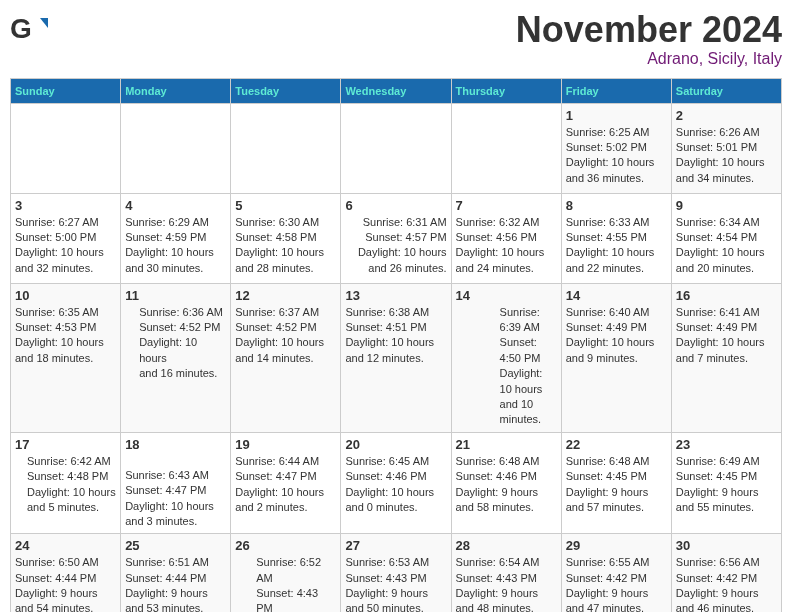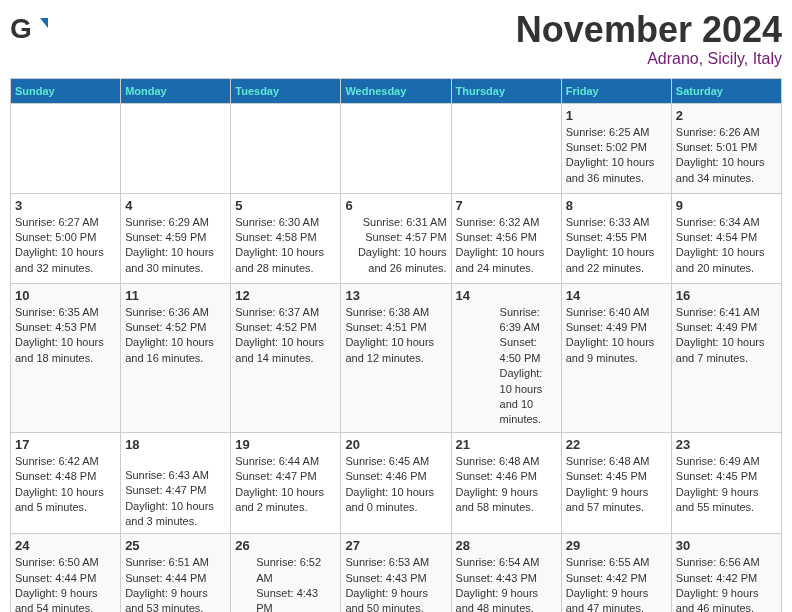--- a/index.html
+++ b/index.html
@@ -181,21 +181,21 @@
       <tr>
         <td>
           <span class="day-num">10</span>
           <div class="day-info" style="white-space: pre-line;">Sunrise: 6:35 AM
 Sunset: 4:53 PM
 Daylight: 10 hours
 and 18 minutes.</div>
         </td>
         <td>
           <span class="day-num">11</span>
-          <div class="day-info" style="white-space: pre-line;">Sunrise: 6:36 AM
+          <div class="day-info" style="white-space: pre-line; margin-left: 14px;">Sunrise: 6:36 AM
 Sunset: 4:52 PM
 Daylight: 10 hours
 and 16 minutes.</div>
         </td>
         <td>
           <span class="day-num">12</span>
           <div class="day-info" style="white-space: pre-line;">Sunrise: 6:37 AM
 Sunset: 4:52 PM
 Daylight: 10 hours
 and 14 minutes.</div>
@@ -225,21 +225,21 @@
           <span class="day-num">16</span>
           <div class="day-info" style="white-space: pre-line;">Sunrise: 6:41 AM
 Sunset: 4:49 PM
 Daylight: 10 hours
 and 7 minutes.</div>
         </td>
       </tr>
       <tr>
         <td>
           <span class="day-num">17</span>
-          <div class="day-info" style="white-space: pre-line;">Sunrise: 6:42 AM
+          <div class="day-info" style="white-space: pre-line; margin-left: 12px;">Sunrise: 6:42 AM
 Sunset: 4:48 PM
 Daylight: 10 hours
 and 5 minutes.</div>
         </td>
         <td>
           <span class="day-num">18</span>
           <div class="day-info" style="white-space: pre-line; margin-top: 16px;">Sunrise: 6:43 AM
 Sunset: 4:47 PM
 Daylight: 10 hours
 and 3 minutes.</div>

